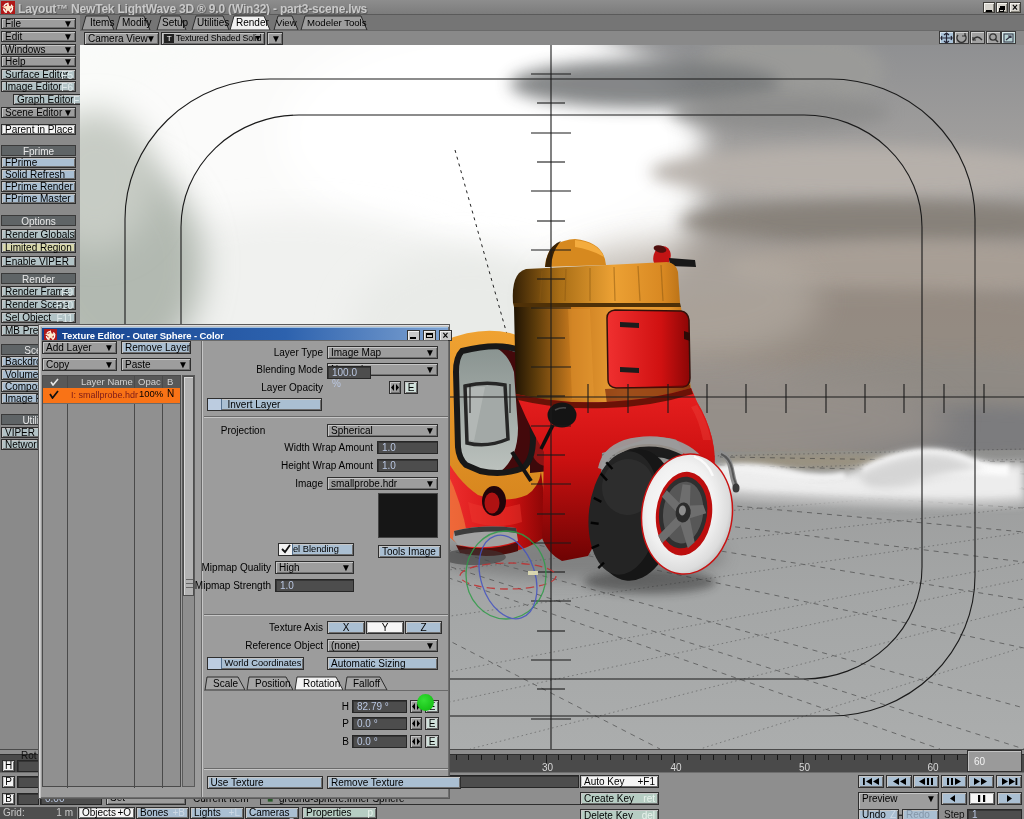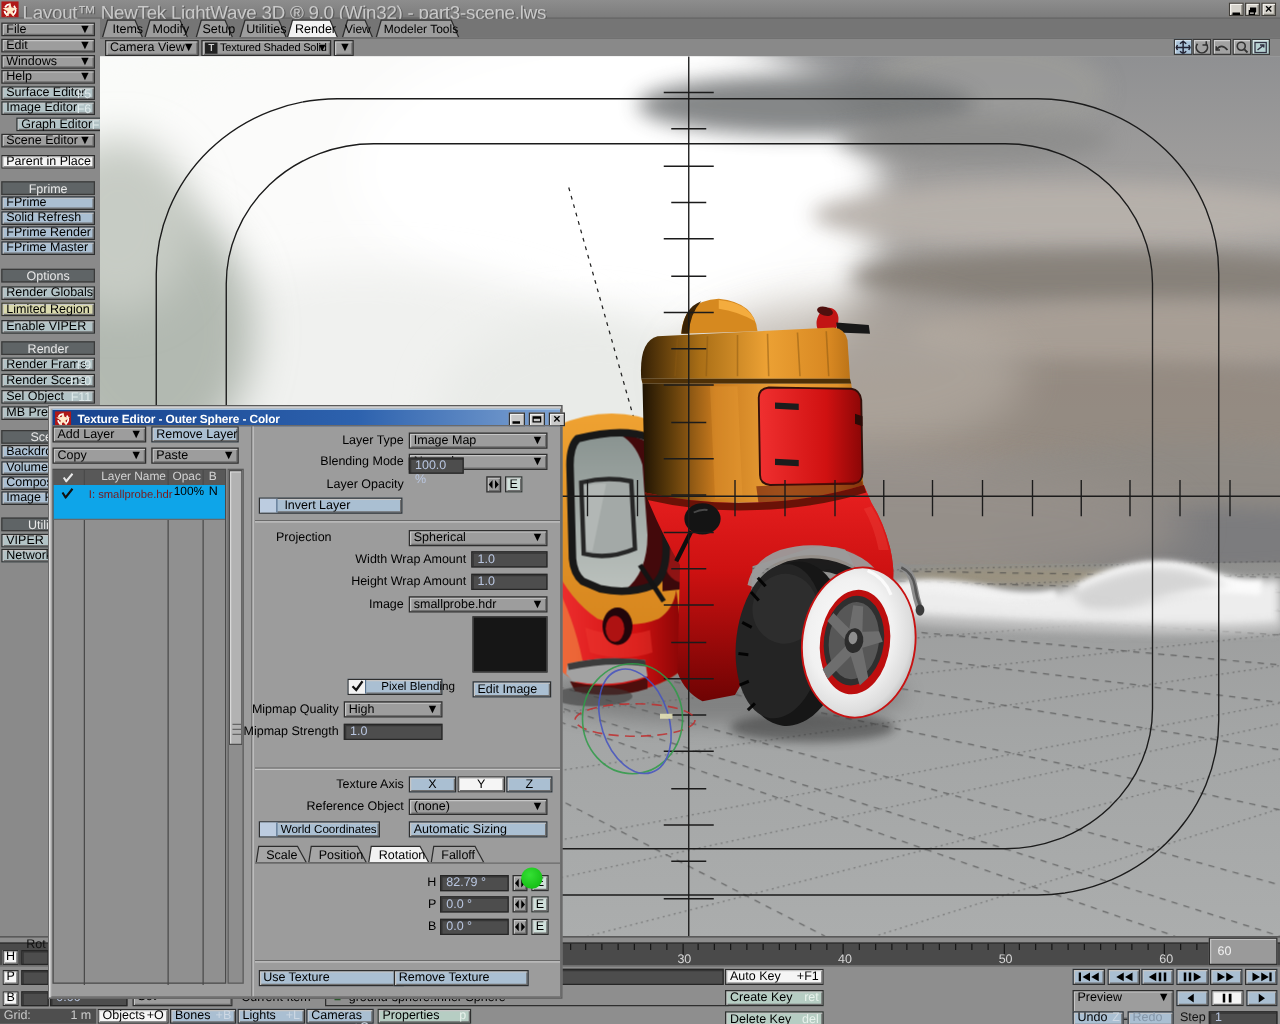--- a/index.html
+++ b/index.html
@@ -20,21 +20,21 @@
 .sc{position:absolute;right:2px;top:1px;color:#dfe9ea;font-size:10px;line-height:9px;padding-left:27px;}
 </style></head>
 <body>
 
 <div class="ab" id="titlebar" style="left:0;top:0;width:1024px;height:15px;background:linear-gradient(#8d8d8d,#7c7c7c);border-bottom:1px solid #5a5a5a;">
   <svg class="ab" style="left:1px;top:1px;" width="14" height="13" viewBox="0 0 14 13">
     <rect width="14" height="13" fill="#b01818"></rect>
     <circle cx="7" cy="7" r="4.5" fill="none" stroke="#fff" stroke-width="1.4" stroke-dasharray="5 3"></circle>
     <path d="M7 1 L8.3 5 L13 5.5 L9 8 L10.5 12.5 L7 9.5 L3.5 12.5 L5 8 L1 5.5 L5.7 5 Z" fill="#ffe9c8"></path>
   </svg>
-  <div class="ab" style="left:18px;top:2px;font-size:15px;font-weight:normal;letter-spacing:-0.2px;color:#c9c9c9;text-shadow:1px 1px 0 #5e5e5e;">Layout™ NewTek LightWave 3D ® 9.0 (Win32) - part3-scene.lws</div>
+  <div class="ab" style="left:18px;top:2px;font-size:12px;font-weight:bold;letter-spacing:-0.2px;color:#c9c9c9;text-shadow:1px 1px 0 #5e5e5e;">Layout™ NewTek LightWave 3D ® 9.0 (Win32) - part3-scene.lws</div>
   <div class="ab" style="left:983px;top:2px;width:12px;height:11px;background:#d6d3cc;border:1px solid #403e3a;box-shadow:inset 1px 1px 0 #f5f3ee,inset -1px -1px 0 #8a8880;">
       <div class="ab" style="left:2px;top:7px;width:6px;height:2px;background:#000;"></div>
     </div>
   <div class="ab" style="left:996px;top:2px;width:12px;height:11px;background:#d6d3cc;border:1px solid #403e3a;box-shadow:inset 1px 1px 0 #f5f3ee,inset -1px -1px 0 #8a8880;">
       <div class="ab" style="left:3px;top:3px;width:5px;height:4px;border:1px solid #000;border-top-width:2px;"></div>
       <div class="ab" style="left:2px;top:5px;width:5px;height:4px;border:1px solid #000;border-top-width:2px;background:#d6d3cc;"></div>
     </div>
   <div class="ab" style="left:1009px;top:2px;width:12px;height:11px;background:#d6d3cc;border:1px solid #403e3a;box-shadow:inset 1px 1px 0 #f5f3ee,inset -1px -1px 0 #8a8880;font-size:10px;font-weight:bold;line-height:9px;text-align:center;">×</div>
 </div>
 
@@ -437,21 +437,21 @@
           <svg width="9" height="8" style="position:absolute;left:7px;top:2px">
             <path d="M1,4 L3,7 L8,1" stroke="#e8e8e8" stroke-width="1.6" fill="none"></path>
           </svg>
           <span style="position:absolute;left:38px;">Layer Name</span>
           <span style="position:absolute;left:95px;">Opac</span>
           <span style="position:absolute;left:124px;">B</span>
           <div class="ab" style="left:24px;top:0;width:1px;height:412px;background:#4a4a4a"></div>
           <div class="ab" style="left:91px;top:0;width:1px;height:412px;background:#4a4a4a"></div>
           <div class="ab" style="left:119px;top:0;width:1px;height:412px;background:#4a4a4a"></div>
         </div>
-        <div class="ab" style="left:0;top:12px;width:137px;height:28px;background:#0ea5e9;font-size:10px;line-height:12px;border-bottom:1px solid #6a6a6a;">
+        <div class="ab" style="left:0;top:12px;width:137px;height:16px;background:#f97316;font-size:10px;line-height:12px;border-bottom:1px solid #6a6a6a;">
           <svg width="10" height="9" style="position:absolute;left:6px;top:2px">
             <path d="M1,4 L3.5,8 L9,1" stroke="#111" stroke-width="1.7" fill="none"></path>
           </svg>
           <span style="position:absolute;left:28px;color:#7c1a1a;font-size:9px;top:1px;">I: smallprobe.hdr</span>
           <span style="position:absolute;left:96px;font-size:9.5px;">100%</span>
           <span style="position:absolute;left:124px;">N</span>
         </div>
       </div>
 <div class="ab" style="left:143px;top:50px;width:13px;height:412px;background:#8e8e8e;border:1px solid #5a5a5a;">
         <div class="ab" style="left:0px;top:0px;width:11px;height:220px;background:#b2b2b2;border:1px solid #4e4e4e;box-shadow:inset 1px 1px 0 #d8d8d8;">
@@ -481,26 +481,26 @@
       <div class="ab" style="left:165px;top:91.5px;width:244px;height:1px;background:#c6c6c6"></div>
 <div class="ab" style="left:124px;top:98.5px;width:160px;text-align:center;font-size:10px;line-height:13px;color:#000;">Projection</div>
 <div class="btn " style="left:288px;top:98.5px;width:111px;height:13px;line-height:11px;font-size:10px;">Spherical<span style="position:absolute;right:2px;top:0;">▼</span></div>
 <div class="ab" style="left:174px;top:116px;width:160px;text-align:right;font-size:10px;line-height:13px;color:#000;">Width Wrap Amount</div>
 <div class="dk" style="left:338px;top:116px;width:61px;height:13px;line-height:11px;">1.0</div>
 <div class="ab" style="left:174px;top:134px;width:160px;text-align:right;font-size:10px;line-height:13px;color:#000;">Height Wrap Amount</div>
 <div class="dk" style="left:338px;top:134px;width:61px;height:13px;line-height:11px;">1.0</div>
 <div class="ab" style="left:124px;top:151.5px;width:160px;text-align:right;font-size:10px;line-height:13px;color:#000;">Image</div>
 <div class="btn " style="left:288px;top:151.5px;width:111px;height:13px;line-height:11px;font-size:10px;">smallprobe.hdr<span style="position:absolute;right:2px;top:0;">▼</span></div>
 <div class="ab" style="left:339px;top:168px;width:60px;height:45px;background:#161616;border:1px solid #444;"></div>
-<div class="btn blu" style="left:239px;top:218px;width:76px;height:13px;line-height:11px;padding-left:26px;font-size:9.3px;">Pixel Blending<div class="ab" style="left:0;top:0;width:14px;height:11px;background:#f2f2f2;border-right:1px solid #55708c;">
+<div class="btn blu" style="left:239px;top:218px;width:76px;height:13px;line-height:11px;padding-left:1px;font-size:9.3px;">Pixel Blending<div class="ab" style="left:0;top:0;width:14px;height:11px;background:#f2f2f2;border-right:1px solid #55708c;">
           <svg width="12" height="10" style="position:absolute;left:1px;top:0px">
             <path d="M2,5 L5,8 L10,1" stroke="#111" stroke-width="1.8" fill="none"></path>
           </svg>
         </div></div>
-<div class="btn blu" style="left:339px;top:219.5px;width:63px;height:13px;line-height:11px;">Edit Image</div>
+<div class="btn blu" style="left:339px;top:219.5px;width:63px;height:13px;line-height:11px;">Tools Image</div>
 <div class="ab" style="left:72px;top:236px;width:160px;text-align:right;font-size:10px;line-height:13px;color:#000;">Mipmap Quality</div>
 <div class="btn " style="left:236px;top:236px;width:79px;height:13px;line-height:11px;font-size:10px;">High<span style="position:absolute;right:2px;top:0;">▼</span></div>
 <div class="ab" style="left:72px;top:254px;width:160px;text-align:right;font-size:10px;line-height:13px;color:#000;">Mipmap Strength</div>
 <div class="dk" style="left:236px;top:254px;width:79px;height:13px;line-height:11px;">1.0</div>
 <div class="ab" style="left:165px;top:289px;width:244px;height:1px;background:#6a6a6a"></div>
       <div class="ab" style="left:165px;top:290px;width:244px;height:1px;background:#c6c6c6"></div>
 <div class="ab" style="left:124px;top:295.5px;width:160px;text-align:right;font-size:10px;line-height:13px;color:#000;">Texture Axis</div>
 <div class="btn blu" style="left:288px;top:295.5px;width:38px;height:13px;text-align:center;line-height:11px;">X</div>
 <div class="btn wht" style="left:327px;top:295.5px;width:38px;height:13px;text-align:center;line-height:11px;">Y</div>
 <div class="btn blu" style="left:366px;top:295.5px;width:37px;height:13px;text-align:center;line-height:11px;">Z</div>
@@ -544,21 +544,21 @@
 <div class="btn" style="left:371px;top:409.5px;width:12px;height:13px;padding:0;">
         <svg width="10" height="11" style="position:absolute;left:0px;top:0px">
           <path d="M4,2 L1,5.5 L4,9 Z" fill="#000"></path>
           <path d="M6,2 L9,5.5 L6,9 Z" fill="#000"></path>
         </svg>
       </div>
 <div class="btn" style="left:386px;top:409.5px;width:14px;height:13px;background:#cfe0da;text-align:center;line-height:11px;padding:0;">E</div>
 <div class="ab" style="left:165px;top:443px;width:244px;height:1px;background:#6a6a6a"></div>
       <div class="ab" style="left:165px;top:444px;width:244px;height:1px;background:#c6c6c6"></div>
 <div class="btn blu" style="left:167.5px;top:450.5px;width:116px;height:13px;line-height:11px;">Use Texture</div>
-<div class="btn blu" style="left:276px;top:450.5px;width:108px;height:13px;line-height:11px;">Remove Texture</div>
+<div class="btn blu" style="left:288px;top:450.5px;width:134px;height:13px;line-height:11px;">Remove Texture</div>
 <div class="ab" style="left:378px;top:369px;width:17px;height:17px;border-radius:50%;background:radial-gradient(circle at 40% 35%,#35e035,#0bb40b);"></div>
 </div>
 </div>
 
 <div id="bottom">
 <div class="ab" style="left:0;top:749px;width:1024px;height:70px;background:#8e8e8e;border-top:1px solid #4a4a4a;"></div>
 <div class="ab" style="left:0;top:754px;width:1024px;height:19px;background:#4a4a4a;border-top:1px solid #2e2e2e;border-bottom:1px solid #6e6e6e;"></div>
 <div class="ab" style="left:160.0px;top:755px;width:1px;height:9px;background:#181818"></div>
     <div class="ab" style="left:172.8px;top:755px;width:1px;height:5px;background:#181818"></div>
     <div class="ab" style="left:185.7px;top:755px;width:1px;height:5px;background:#181818"></div>

